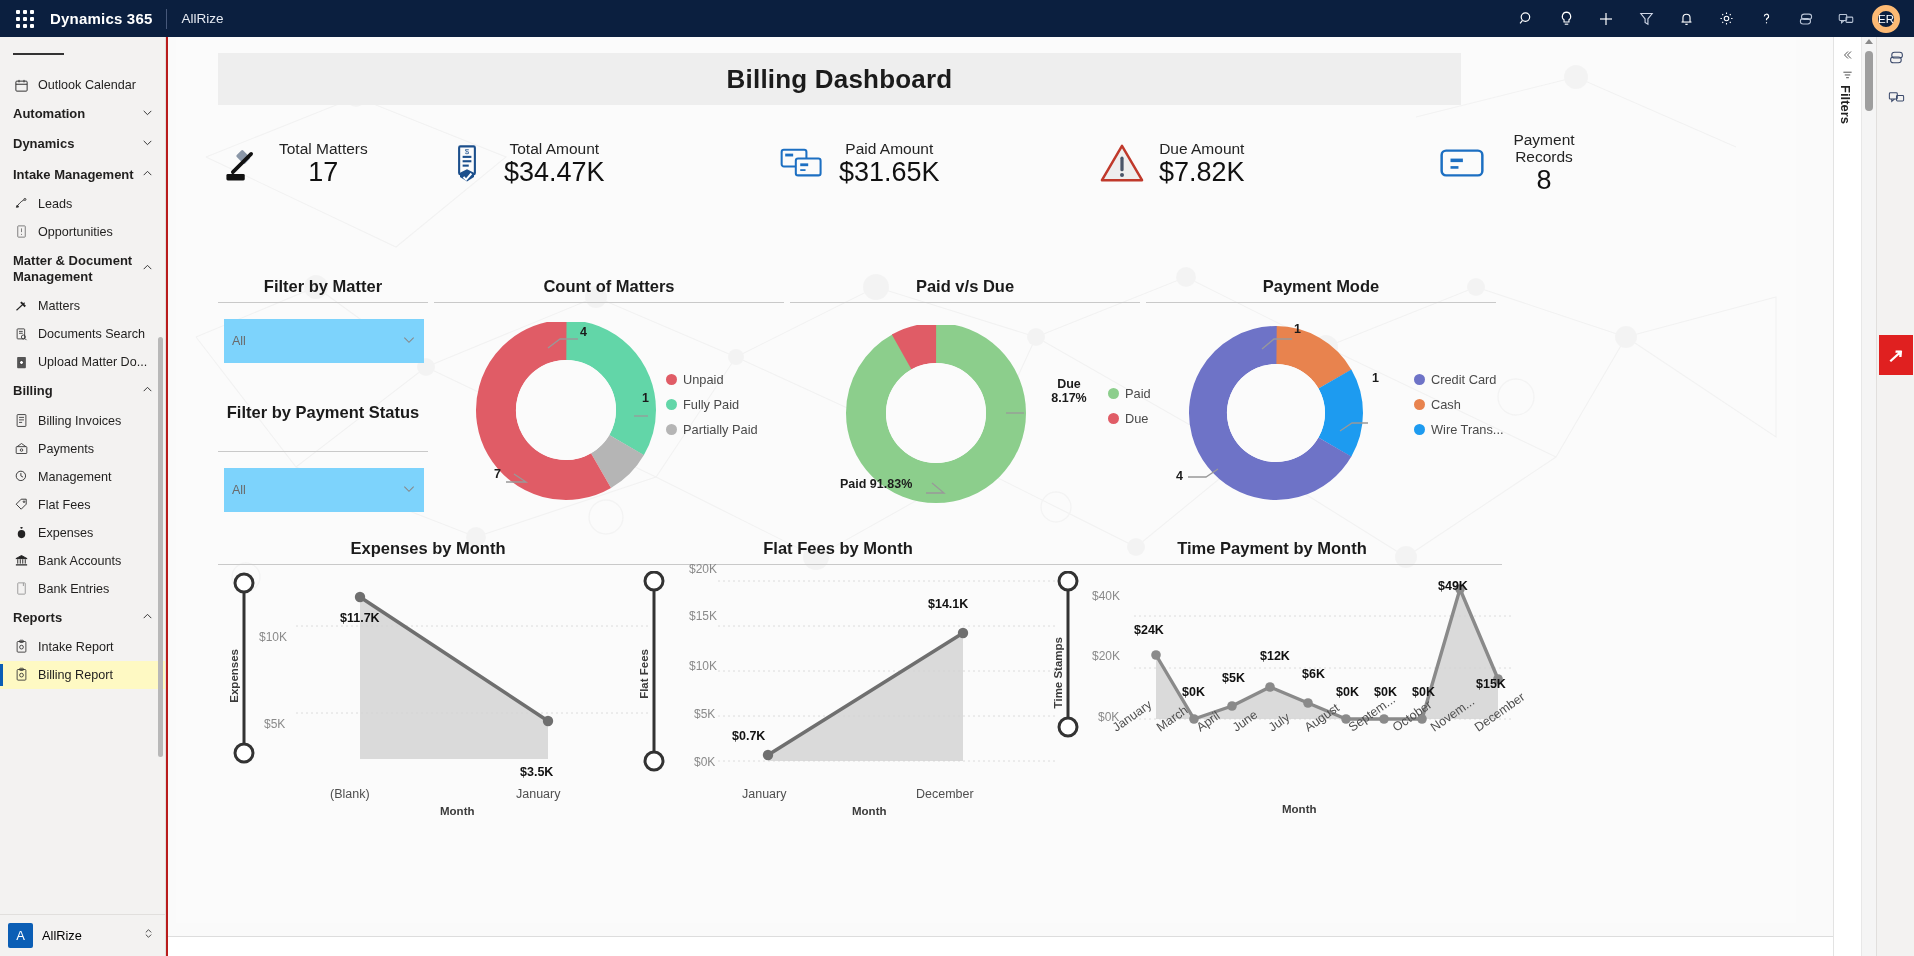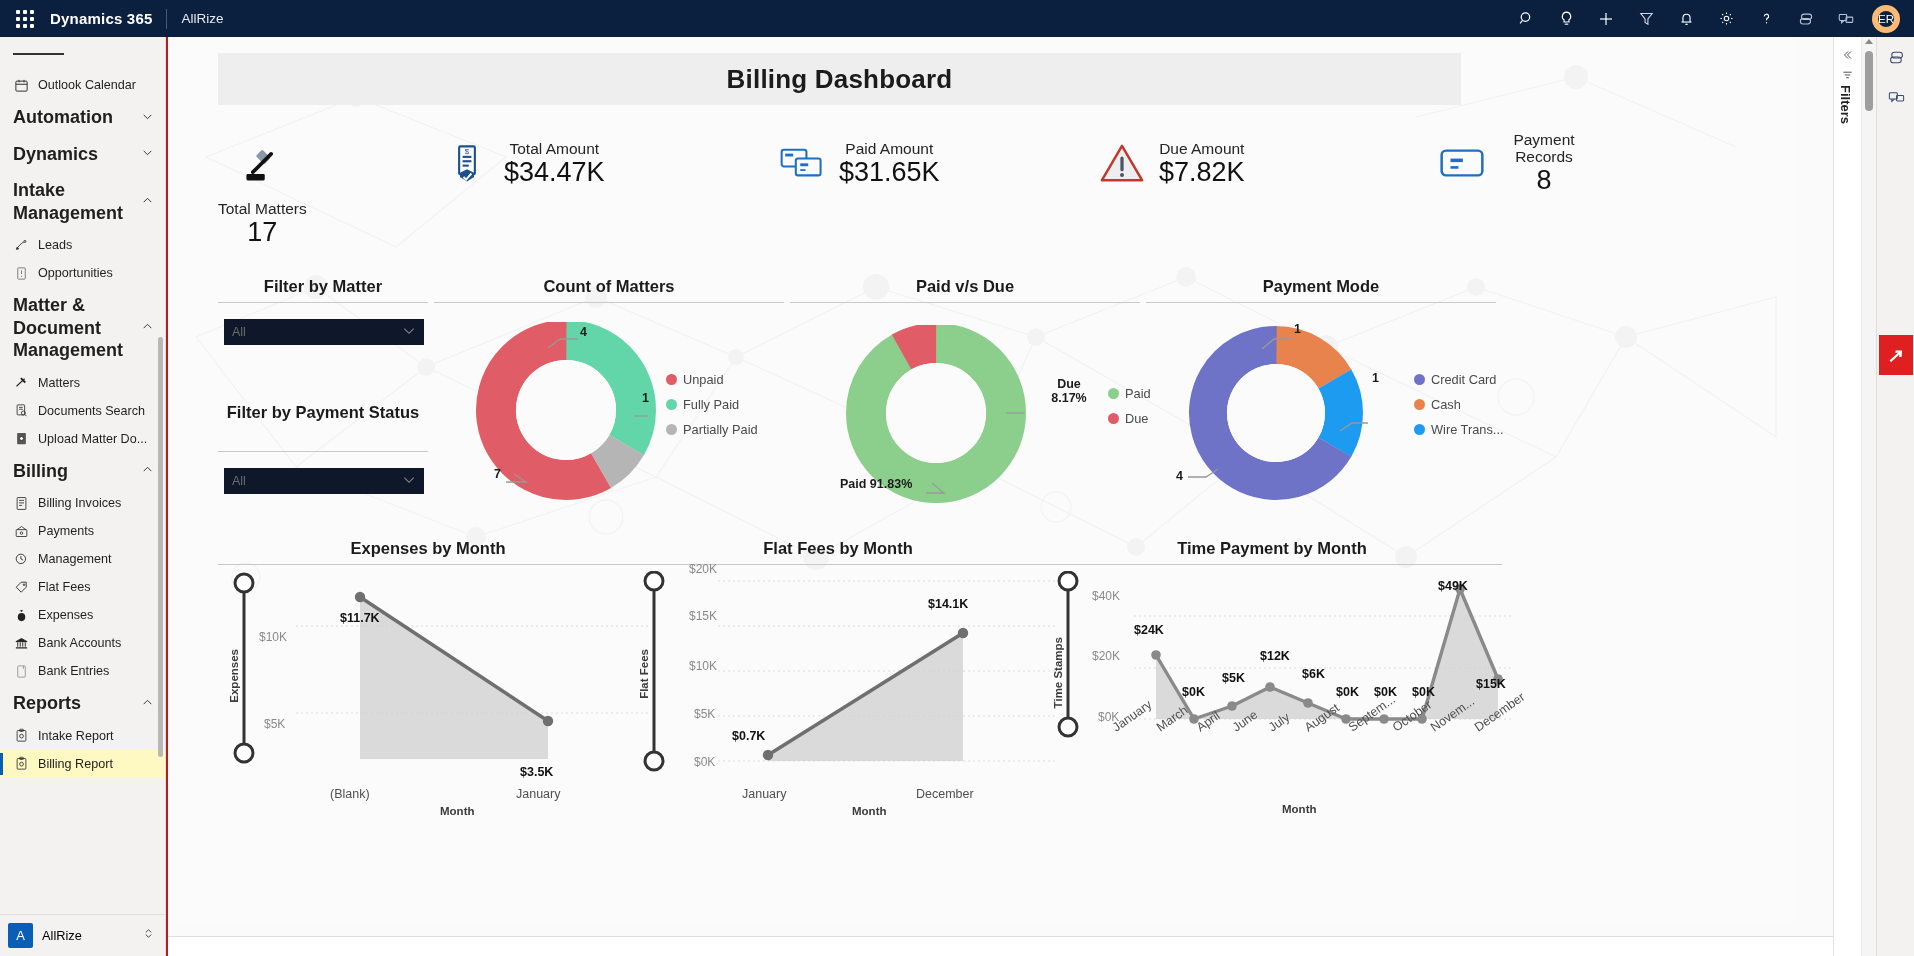--- a/index.html
+++ b/index.html
@@ -47,21 +47,21 @@
     display: flex; align-items: center; gap: 9px; padding: 6px 8px 6px 13px;
     font-size: 12.6px; color: #201f1e; cursor: pointer; min-height: 28px;
   }
   .sb-item.selected { background: #fef9c3; position: relative; }
   .sb-item.selected::before {
     content: ""; position: absolute; left: 0; top: 3px; bottom: 3px; width: 3px; background: #0b5eb5;
   }
   .sb-ico { width: 16px; height: 16px; flex: 0 0 16px; display: flex; align-items: center; justify-content: center; }
   .sb-group {
     display: flex; align-items: center; padding: 7px 10px 7px 13px;
-    font-size: 18px; font-weight: bold; color: #201f1e; cursor: pointer; min-height: 30px; justify-content: center;
+    font-size: 13px; font-weight: bold; color: #201f1e; cursor: pointer; min-height: 30px; justify-content: center;
   }
   .sb-group .lbl { flex: 1 1 auto; line-height: 1.25; }
   .chev { width: 14px; flex: 0 0 14px; color: #333; }
   .sb-track {
     position: absolute; right: 2px; top: 300px; width: 5px; height: 420px;
     background: #b8b8b8; border-radius: 3px; cursor: pointer;
   }
   .sb-footer {
     height: 42px; border-top: 1px solid #e1dfdd; display: flex; align-items: center;
     gap: 9px; padding: 0 10px 0 8px; background: #f3f2f1; cursor: pointer;
@@ -97,21 +97,21 @@
   .kpi .klabel { font-size: 15.5px; color: #242424; line-height: 1.1; }
   .kpi .kval { font-size: 27px; color: #111; margin-top: 3px; line-height: 1.05; }
 
   
   .ptitle {
     position: absolute; text-align: center; font-size: 16.5px; font-weight: bold; color: #1b1b1b;
   }
   .prule { position: absolute; height: 1px; background: #c9c9c9; }
 
   .dropdown {
-    position: absolute; background: #0f172a; height: 26px; display: flex; align-items: center;
+    position: absolute; background: #7dd3fc; height: 44px; display: flex; align-items: center;
     padding: 0 8px; font-size: 12.5px; color: #6a6a6a; cursor: pointer;
   }
   .dropdown .dv { flex: 1 1 auto; }
   .dropdown .dc { color: #777; font-size: 11px; }
 
   .legend { position: absolute; font-size: 12.8px; color: #4a4a4a; }
   .legend .li { display: flex; align-items: center; gap: 6px; height: 25px; }
   .legend .dot { width: 11px; height: 11px; border-radius: 50%; flex: 0 0 11px; }
 
   .dlabel { position: absolute; font-size: 12.5px; font-weight: bold; color: #1b1b1b; white-space: nowrap; }
@@ -519,21 +519,21 @@
             <circle cx="70" cy="540" r="14"></circle>
         </g>
       </svg>
 
       <div class="title-band">
         <h1>Billing Dashboard</h1>
       </div>
 
       <div class="kpi-row">
 
-        <div class="kpi" style="left:0px; top:22px;flex-direction:column;">
+        <div class="kpi" style="left:0px; top:22px;">
           <span class="kico">
             <svg width="44" height="44" viewBox="0 0 48 48" fill="none">
               <rect x="7" y="36" width="20" height="7" rx="1.5" fill="#111"></rect>
               <rect x="19" y="12" width="13" height="10" rx="1.5" fill="#8b97a8" transform="rotate(45 25 17)"></rect>
               <line x1="14" y1="34" x2="34" y2="14" stroke="#111" stroke-width="4" stroke-linecap="round"></line>
             </svg>
           </span>
           <span class="ktxt">
             <span class="klabel">Total Matters</span><br>
             <span class="kval">17</span>

